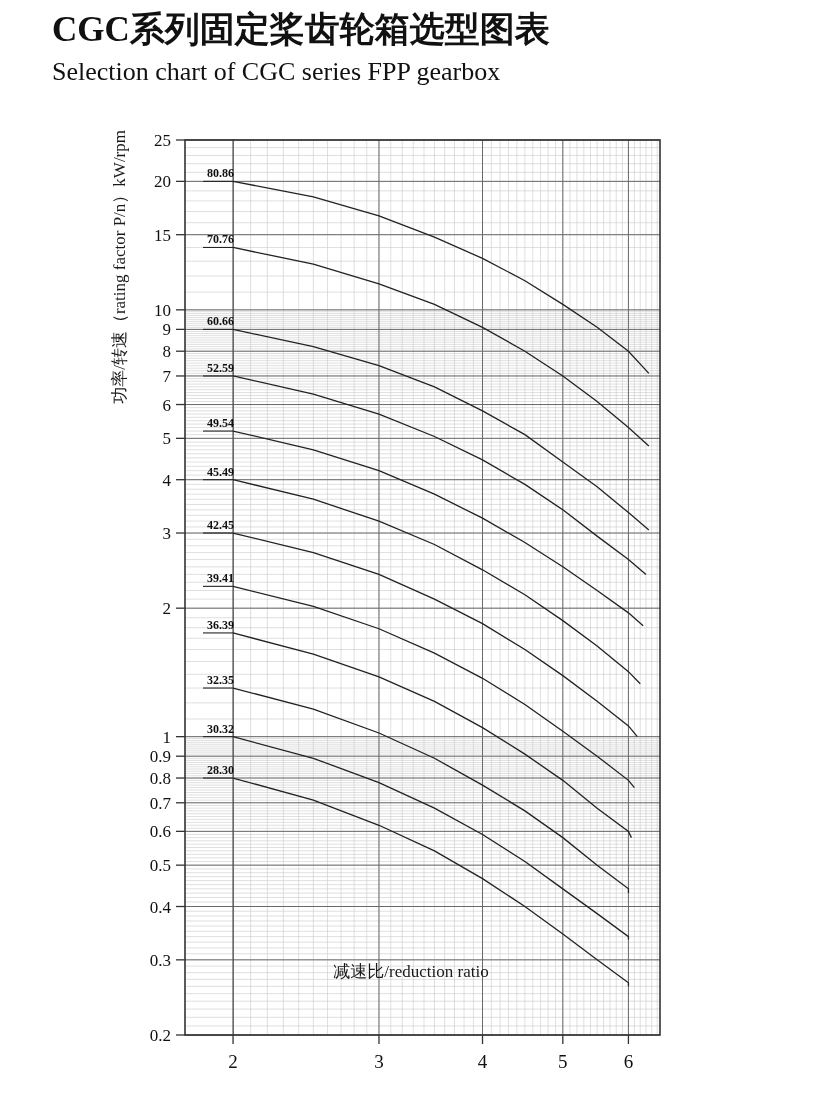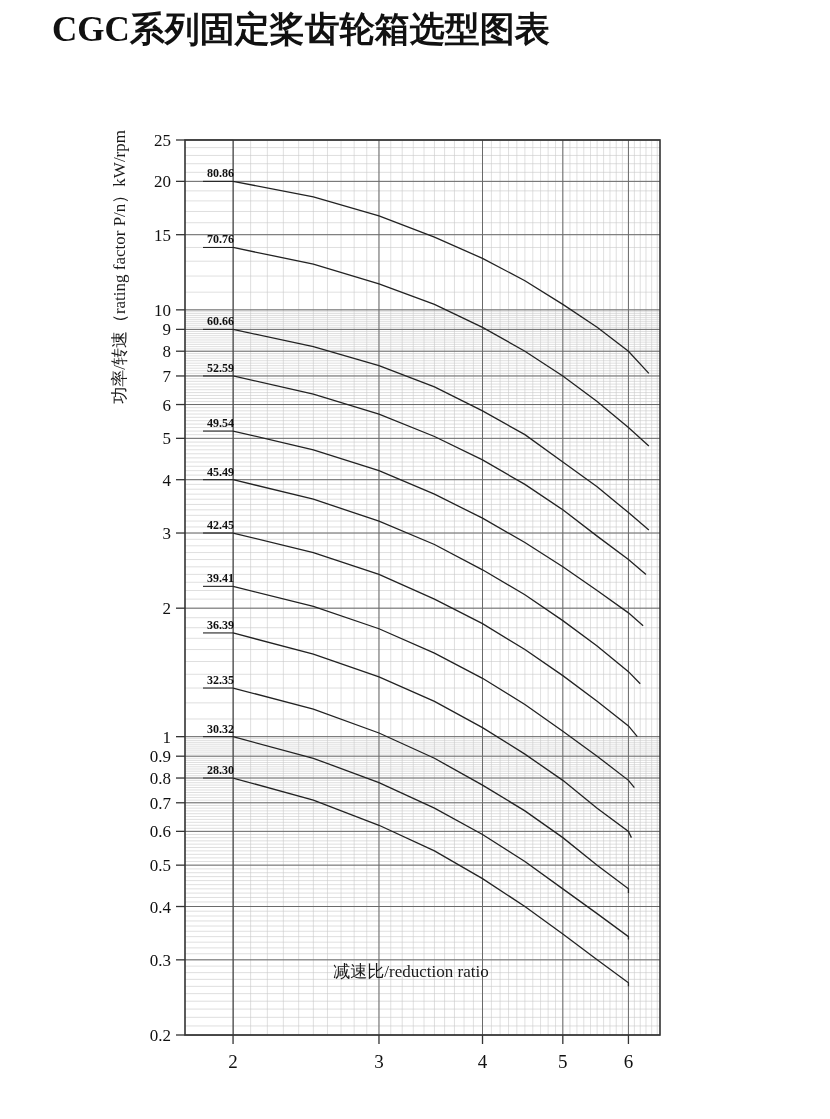--- a/index.html
+++ b/index.html
@@ -33,20 +33,21 @@
   #xlabel{
     position:absolute;left:0;top:960px;width:822px;text-align:center;
     font-size:17px;font-family:"Liberation Serif", serif;
   }
 </style>
 </head>
 <body>
 
 <div id="title-block">
   <h1 id="main-title">CGC系列固定桨齿轮箱选型图表</h1>
+  <h2 id="sub-title">Selection chart of CGC series FPP gearbox</h2>
 </div>
 
 <div id="chart-area">
   <svg id="plot-svg" width="830" height="999" viewBox="0 0 830 999">
     <g id="grid-minor">
         <line x1="185" y1="915" x2="660" y2="915" stroke="#c9c9c9" stroke-width="0.6"></line>
         <line x1="185" y1="905.9560150173589" x2="660" y2="905.9560150173589" stroke="#c9c9c9" stroke-width="0.6"></line>
         <line x1="185" y1="897.3328359410772" x2="660" y2="897.3328359410772" stroke="#c9c9c9" stroke-width="0.6"></line>
         <line x1="185" y1="889.093038432988" x2="660" y2="889.093038432988" stroke="#c9c9c9" stroke-width="0.6"></line>
         <line x1="185" y1="881.2039788197854" x2="660" y2="881.2039788197854" stroke="#c9c9c9" stroke-width="0.6"></line>

